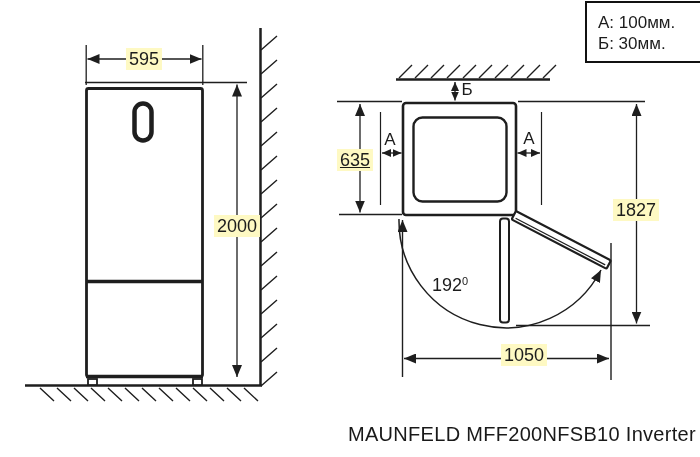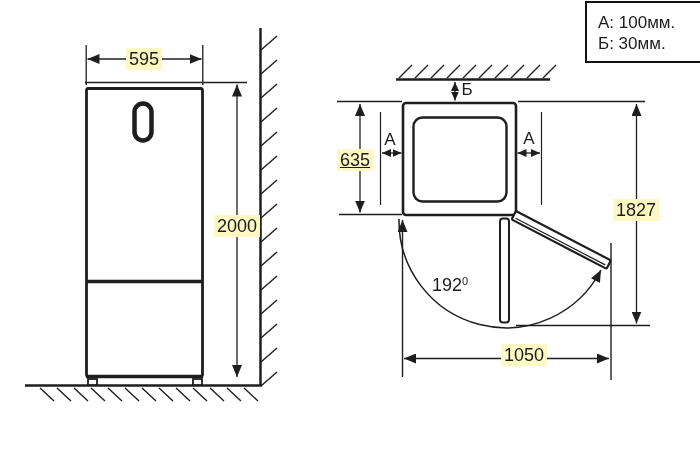--- a/index.html
+++ b/index.html
@@ -114,13 +114,14 @@
   <div class="lbl mask" style="left:636px;top:210px;">1827</div>
   <div class="lbl mask" style="left:524px;top:355px;">1050</div>
 
   <div class="lbl angle" style="left:432px;top:276px;transform:none;"><span>192</span><sup>0</sup></div>
 
   <div id="legend-box">
     <div>А: 100мм.</div>
     <div>Б: 30мм.</div>
   </div>
 
+  <div id="caption">MAUNFELD MFF200NFSB10 Inverter</div>
 </div>
 
 </body></html>

